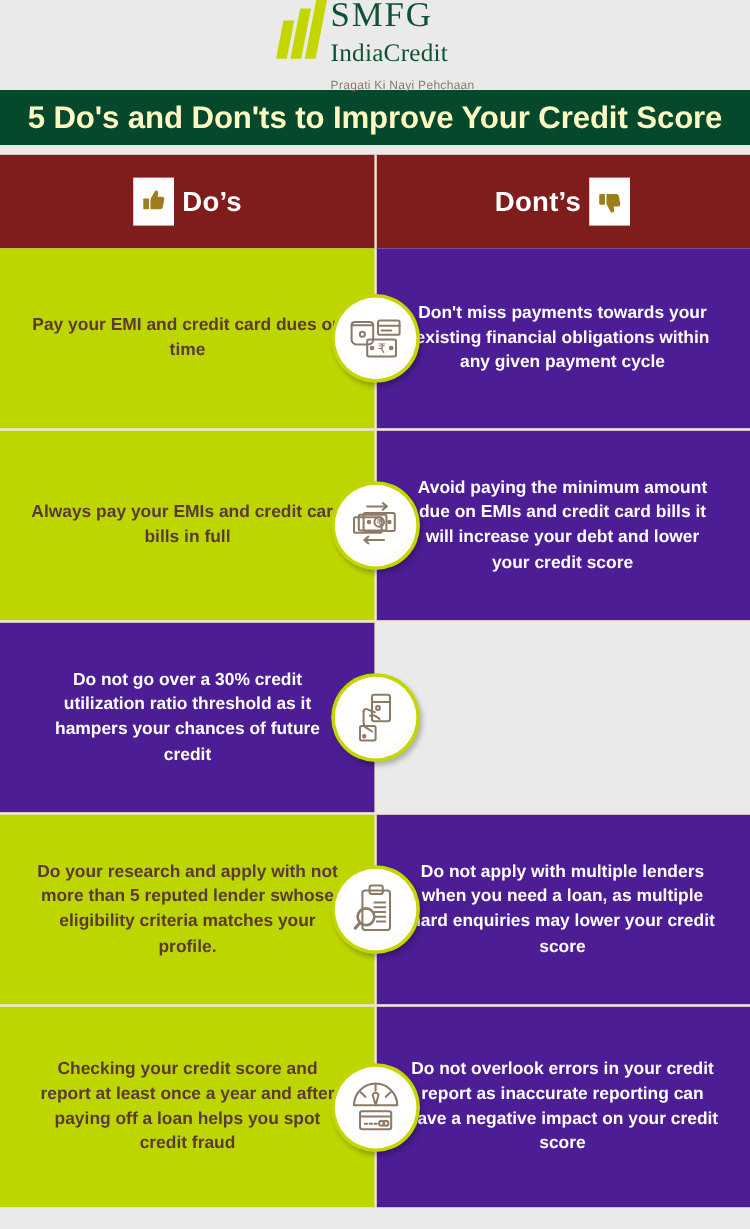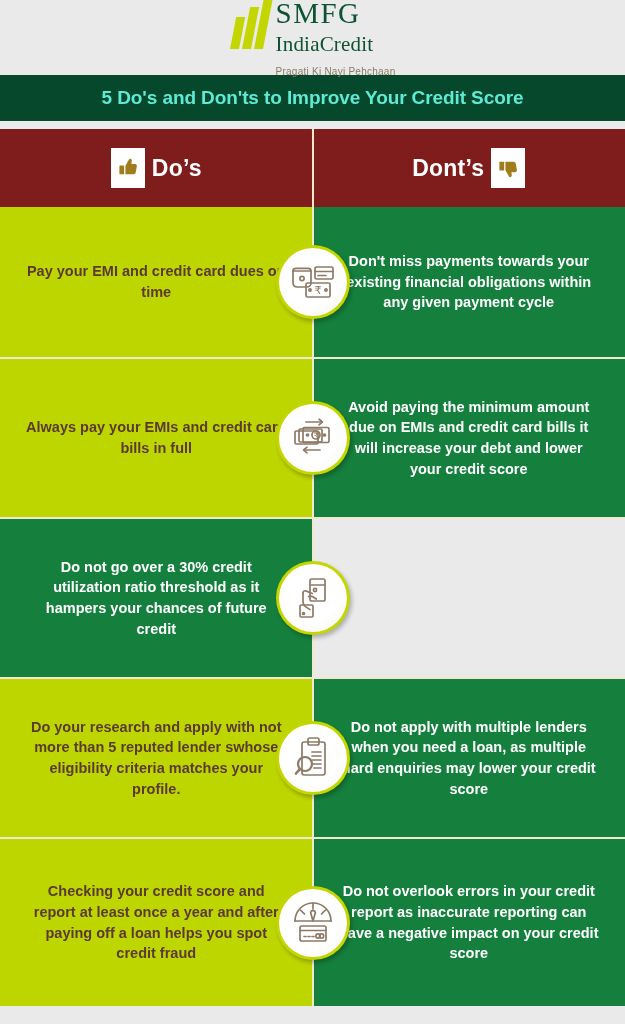--- a/index.html
+++ b/index.html
@@ -39,21 +39,21 @@
     font-size:10px;color:#8a7a64;margin-top:12px;letter-spacing:.25px;
     font-family:"Liberation Sans", sans-serif;
   }
 
   
   .title-bar{
     background:#05482c;height:46px;
     display:flex;align-items:center;justify-content:center;
   }
   .title-bar h1{
-    margin:4px;color:#5eead4;font-size:19px;font-weight:bold;
+    margin:4px;color:#fef9c3;font-size:26px;font-weight:bold;
     letter-spacing:-.1px;
   }
 
   
   .spacer{height:8px;background:#eaeaea;}
   .col-head{
     height:78px;background:#7f1d1d;display:flex;position:relative;
   }
   .col-head .half{
     width:50%;display:flex;align-items:center;justify-content:center;gap:7px;
@@ -75,21 +75,21 @@
   .row{
     display:flex;position:relative;border-top:2px solid #f2e7cf;
   }
   .row:first-child{border-top:none;}
   .cell{
     box-sizing:border-box;width:50%;
     display:flex;align-items:center;justify-content:center;
     padding:16px 26px;
   }
   .cell.do{background:#bed600;}
-  .cell.dont{background:#15803d;}
+  .cell.dont{background:#4c1d95;}
   .cell p{margin:0;text-align:center;line-height:1.42;}
   .cell.do p{color:#5a3a32;font-size:14.5px;font-weight:bold;}
   .cell.dont p{color:#ffffff;font-size:14.5px;font-weight:bold;}
   .row .vdiv{
     position:absolute;left:50%;top:0;bottom:0;width:2px;
     background:#f2e7cf;transform:translateX(-1px);z-index:1;
   }
 
   
   .badge{

